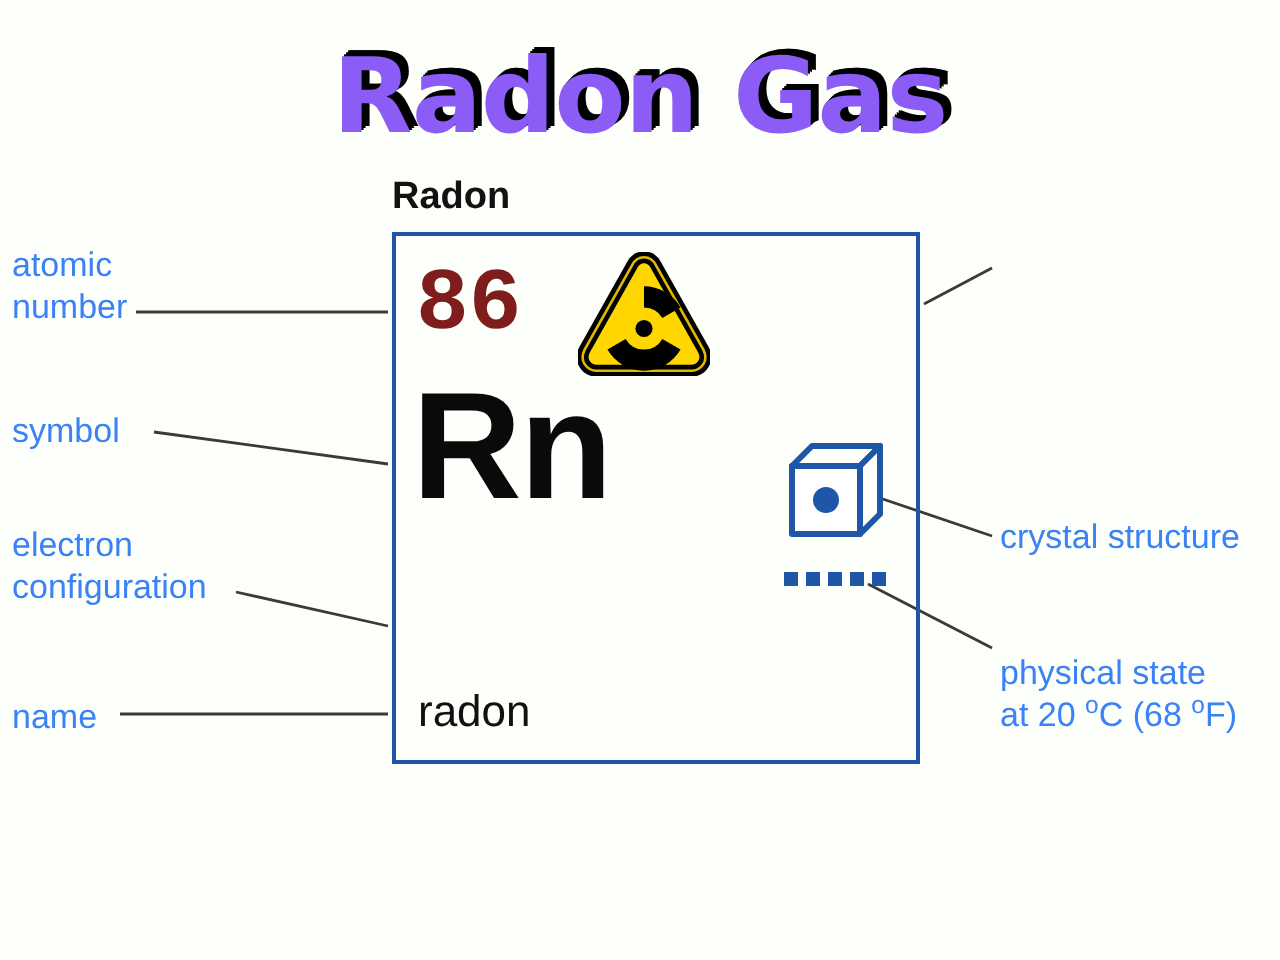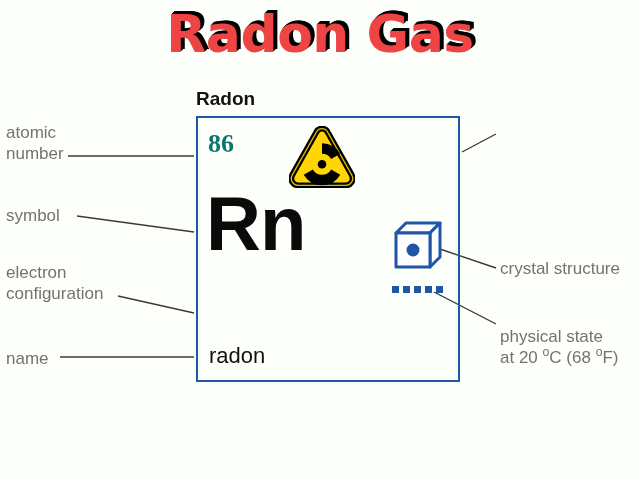--- a/index.html
+++ b/index.html
@@ -17,27 +17,27 @@
   #stage {
     position: absolute;
     left: 0; top: 0;
     width: 640px;
     height: 480px;
   }
 
   
   #title {
     position: absolute;
-    left: 0; top: 4px;
+    left: 0; top: 19px;
     width: 640px;
     text-align: center;
     font-size: 52px;
     font-weight: bold;
     letter-spacing: -0.5px;
-    color: #ef4444;
+    color: #8b5cf6;
     text-shadow:
        2px -2px 0 #000,
        3px -3px 0 #000,
        1px -1px 0 #000,
        4px -3px 0 #000;
     font-family: "DejaVu Sans", sans-serif;
     white-space: nowrap;
   }
 
   
@@ -55,24 +55,24 @@
     width: 264px;
     height: 266px;
     border: 2px solid #1f56a8;
     background: transparent;
     box-sizing: border-box;
   }
 
   .atomic-number {
     position: absolute;
     left: 208px; top: 131px;
-    font-size: 26px;
-    font-weight: bold;
-    color: #0f766e;
-    font-family: Liberation Serif, serif;
+    font-size: 44px;
+    font-weight: bold;
+    color: #7f1d1d;
+    font-family: Liberation Mono, monospace;
     line-height: 1;
   }
   .atomic-weight {
     position: absolute;
     left: 374px; top: 134px;
     font-size: 27px;
     color: #111;
     font-family: "Liberation Sans", sans-serif;
     line-height: 1;
   }
@@ -133,21 +133,21 @@
     position: absolute;
     left: 392px; top: 285px;
     width: 52px;
     height: 10px;
   }
 
   
   .callout {
     position: absolute;
     font-size: 17px;
-    color: #737373;
+    color: #3b82f6;
     font-family: "Liberation Sans", sans-serif;
     line-height: 1.25;
     white-space: nowrap;
   }
   .callout.right { text-align: left; }
 
   #lbl-atomic-number { left: 6px;  top: 122px; }
   #lbl-symbol        { left: 6px;  top: 205px; }
   #lbl-econfig       { left: 6px;  top: 262px; }
   #lbl-name          { left: 6px;  top: 348px; }

